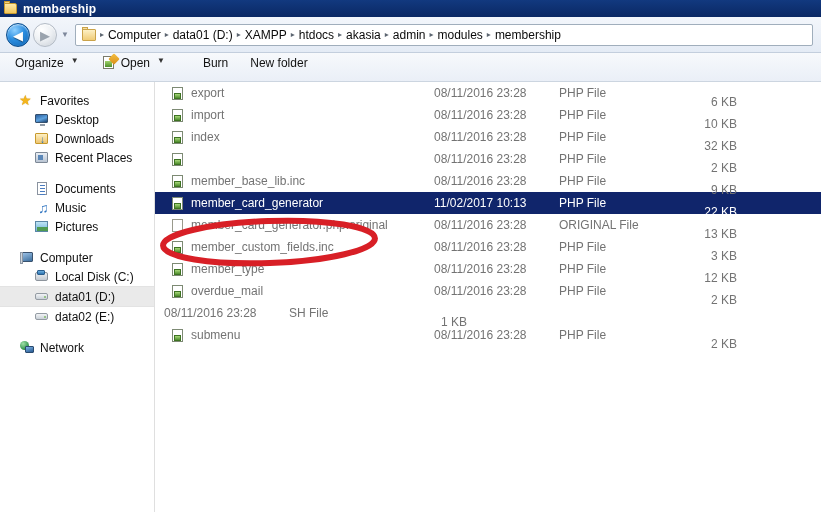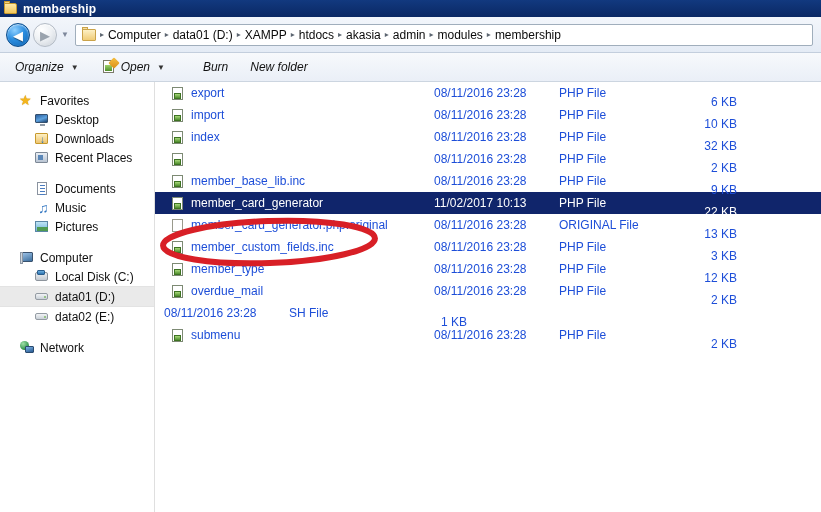--- a/index.html
+++ b/index.html
@@ -64,21 +64,21 @@
   .crumbs{display:flex;align-items:center;white-space:nowrap;overflow:hidden;}
   .crumb{font-size:12px;color:#0a0a0a;padding:1px 3px;}
   .csep{color:#5c6570;font-size:8px;padding:0 1px;}
 
   
   .cmdbar{
     height:28px;display:flex;align-items:center;
     background:linear-gradient(180deg,#f7f9fc 0%,#eaeff7 100%);
     border-bottom:1px solid #ccd5e0;padding-left:8px;
   }
-  .cmd{display:flex;align-items:center;height:22px;padding:0 7px;font-size:12px;color:#121212;font-style:italic;}
+  .cmd{display:flex;height:22px;padding:0 7px;font-size:12px;color:#121212;}
   .cmd .dd{font-size:8px;color:#333;margin-left:7px;}
   .openico{width:14px;height:14px;position:relative;margin-right:4px;flex:none;}
   .openico .pg{position:absolute;left:0;top:0;width:11px;height:13px;background:#fff;border:1px solid #7a7a6a;box-sizing:border-box;}
   .openico .gr{position:absolute;left:2px;top:5px;width:7px;height:6px;background:linear-gradient(180deg,#9fd26b 0%,#4f8f2a 100%);}
   .openico .pen{position:absolute;left:7px;top:-1px;width:8px;height:8px;
     background:linear-gradient(135deg,#f5c042 0%,#d98e18 100%);transform:rotate(45deg);border-radius:1px;}
 
   
   .body{display:flex;height:calc(512px - 17px - 35px - 28px);}
   .navpane{width:155px;background:#ffffff;border-right:1px solid #dfdfdf;padding-top:9px;box-sizing:border-box;overflow:hidden;}
@@ -137,21 +137,21 @@
   .ch{display:flex;align-items:center;font-size:12px;color:#1a1a1a;padding-left:8px;
     border-right:1px solid #cfcfc4;box-sizing:border-box;height:22px;}
   .ch .sortarrow{margin-left:6px;font-size:7px;color:#8a8a7a;}
   .ch-name{width:270px;}
   .ch-date{width:125px;}
   .ch-type{width:117px;}
   .ch-size{width:80px;}
   .ch-rest{flex:1;border-right:none;}
 
   .rows{position:relative;}
-  .row{display:flex;align-items:center;height:22px;font-size:12px;color:#1d4ed8;}
+  .row{display:flex;align-items:center;height:22px;font-size:12px;color:#737373;}
   .row.sel{background:#10256b;color:#ffffff;}
   .cell{display:flex;align-items:center;height:22px;box-sizing:border-box;overflow:hidden;white-space:nowrap;}
   .c-name{width:270px;padding-left:17px;}
   .c-date{width:125px;padding-left:9px;}
   .c-type{width:117px;padding-left:9px;}
   .c-size{width:80px;padding-right:10px;justify-content:flex-end;margin-top:18px;}
 
   .fico{width:13px;height:15px;position:relative;margin-right:6px;flex:none;}
   .fico .page{position:absolute;left:0;top:1px;width:11px;height:13px;background:#ffffff;
     border:1px solid #9a9a8c;box-sizing:border-box;}

